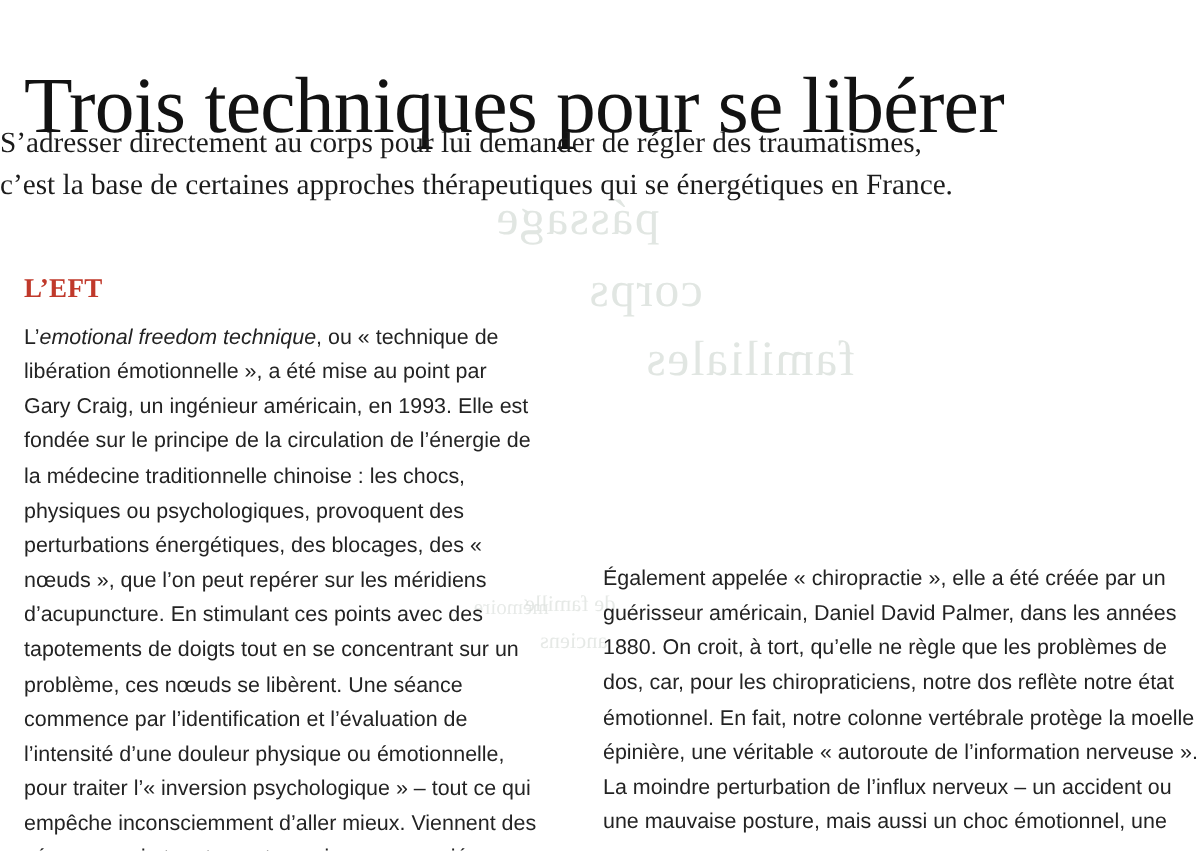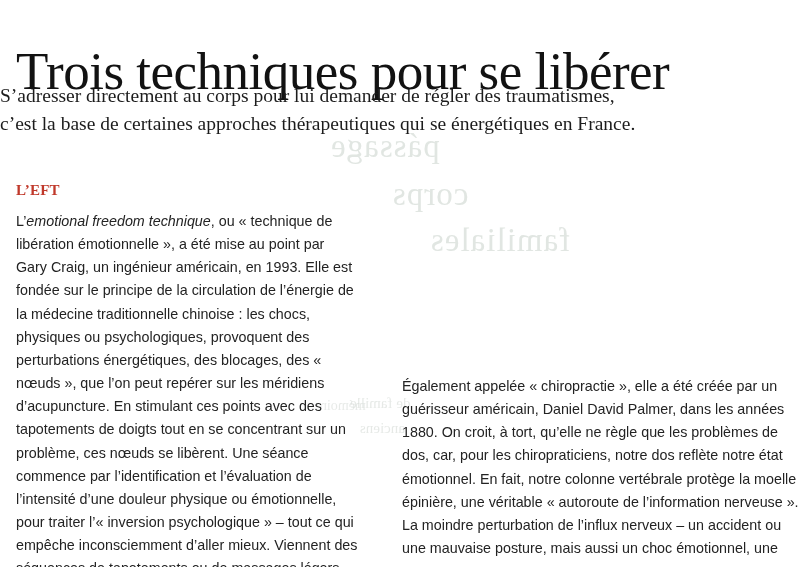--- a/index.html
+++ b/index.html
@@ -113,21 +113,21 @@
     position: absolute;
     left: 402px;
     top: 375px;
     width: 396px;
   }
 
   .section-title {
     font-family: "Liberation Serif", serif;
     font-weight: 700;
     color: #c0392b;
-    font-size: 15px;
+    font-size: 18px;
     letter-spacing: 0.2px;
     margin: 0 0 11px 0;
   }
   .section-title.red-alt { color: #c0392b; }
 
   .body-text {
     font-family: "Liberation Sans", sans-serif;
     font-size: 14.3px;
     line-height: 1.62;
     color: #232323;

